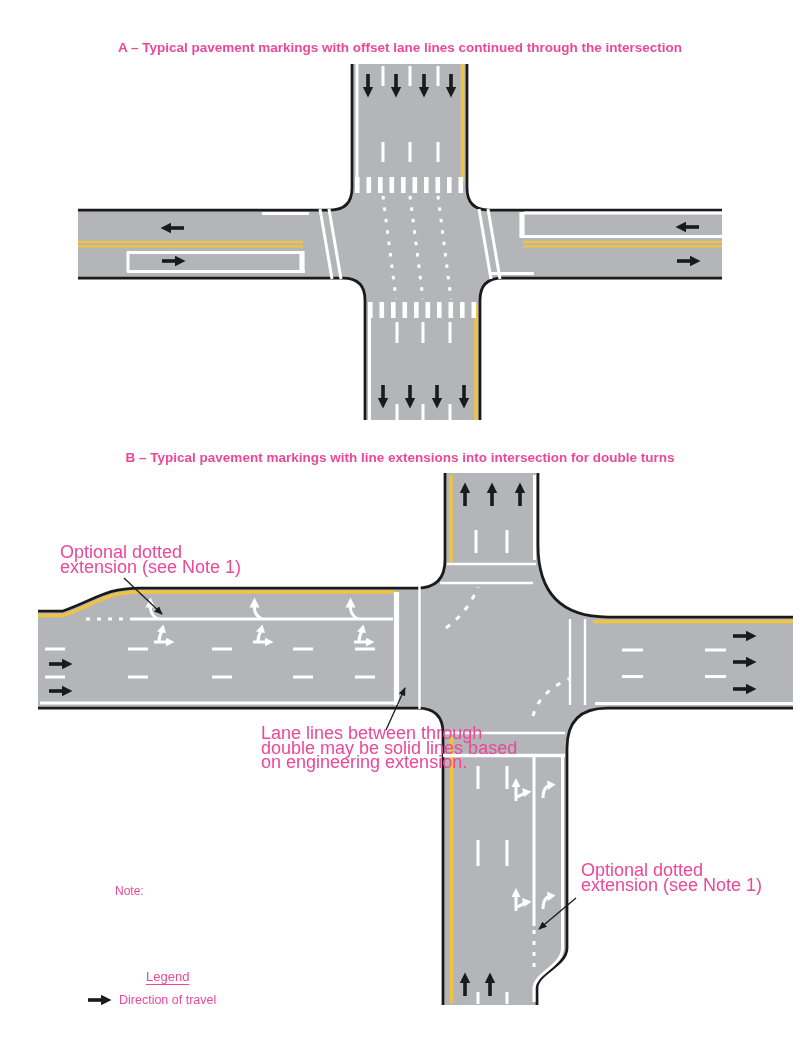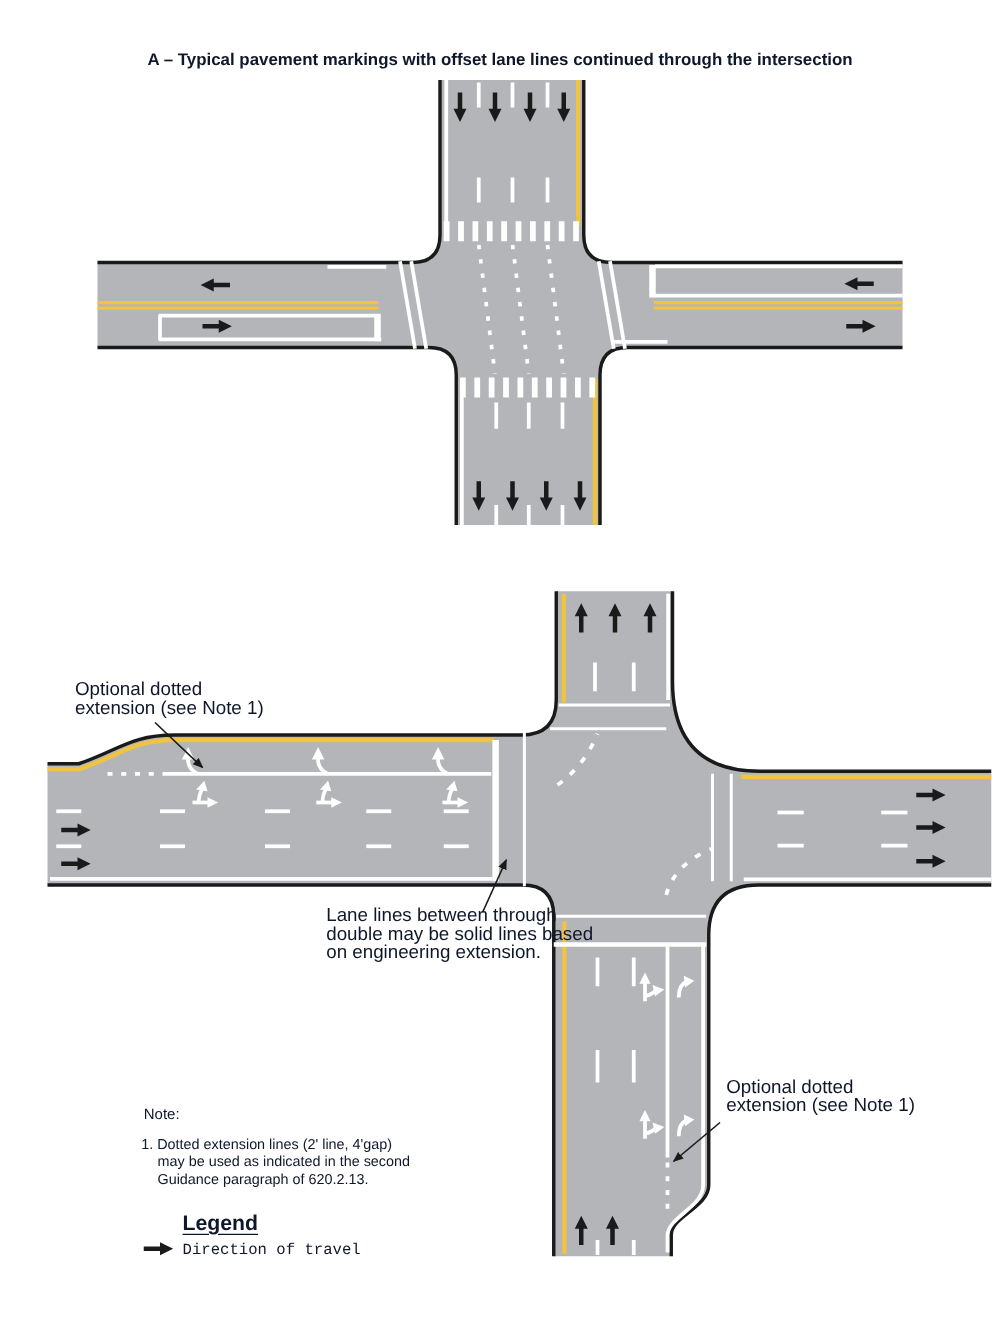--- a/index.html
+++ b/index.html
@@ -1,17 +1,17 @@
 <!DOCTYPE html>
 <html style="--road-gray: #b3b5b8; --marking-white: #ffffff; --marking-yellow: #f0c341; --casing-black: #1a1a1a;"><head>
 <meta charset="utf-8">
 <style>
   html,body{margin:0;padding:0;background:#fff;}
   .page{position:relative;width:800px;height:1054px;background:#fff;overflow:hidden;
-        font-family:"Liberation Sans","DejaVu Sans",sans-serif;color:#0f172a;}
+        font-family:"Liberation Sans","DejaVu Sans",sans-serif;color:#ec4899;}
   .fig-svg{position:absolute;left:0;top:0;}
 
   
   .road{fill:var(--road-gray,#b3b5b8);}
   .cs path{stroke:var(--casing-black,#1a1a1a);stroke-width:2.75;fill:none;stroke-linecap:butt;}
   .wm{stroke:var(--marking-white,#ffffff);stroke-width:3;fill:none;}
   .ym{stroke:var(--marking-yellow,#f0c341);stroke-width:3.5;fill:none;}
   .ym2{stroke-width:2.6;}
   .wm2{stroke-width:2.4;}
   .wm4{stroke-width:3.6;}
@@ -19,29 +19,29 @@
   .dash{stroke-dasharray:3.5 8;}
   .dot47{stroke-dasharray:4 7;}
   .dash58{stroke-dasharray:5 8;}
   .xwalk{stroke:var(--marking-white,#ffffff);stroke-width:16;stroke-dasharray:4.6 6.9;fill:none;}
   .ldr{stroke:var(--casing-black,#1a1a1a);stroke-width:1.3;fill:none;}
 
   
   .t-title{position:absolute;width:100%;text-align:center;font-weight:bold;font-size:13.5px;}
   #title-a{top:40px;}
   #title-b{top:450px;}
-  .callout{position:absolute;font-size:15px;line-height:14.5px;}
+  .callout{position:absolute;font-size:18px;line-height:14.5px;}
   #co-left{left:60px;top:545px;}
   #co-lane{left:261px;top:726px;}
   #co-right{left:581px;top:863px;}
   #note-h{position:absolute;left:115px;top:884px;font-size:12px;}
   #note-b{position:absolute;left:113px;top:909px;font-size:11.5px;line-height:14px;}
   .note-line + .note-line{padding-left:13px;}
-  #legend-h{position:absolute;left:146px;top:969px;font-size:17px;text-decoration:underline;text-underline-offset:3px;font-weight:bold;}
-  #legend-item{position:absolute;left:114px;top:993px;display:flex;align-items:flex-start;gap:6px;font-size:12.5px;font-family:Liberation Mono, monospace;}
+  #legend-h{position:absolute;left:146px;top:969px;font-size:13px;text-decoration:underline;text-underline-offset:3px;}
+  #legend-item{position:absolute;left:87px;top:993px;display:flex;align-items:center;gap:6px;font-size:12.5px;}
 </style>
 </head>
 <body>
 
 <div class="page">
 
   <svg class="fig-svg" width="800" height="1054" viewBox="0 0 800 1054">
     <defs>
       <g id="dir">
         <path d="M-11,0 H4" stroke="#1a1a1a" stroke-width="3.6" fill="none"></path>
@@ -242,43 +242,42 @@
       <path class="ldr" d="M386,730 L405,688" marker-end="url(#ah)"></path>
       <path class="ldr" d="M576,898 L539,929" marker-end="url(#ah)"></path>
     </g>
   </svg>
 
   <div class="t-title" id="title-a">
     <span>A</span>
     <span>– Typical pavement markings with offset lane lines continued through the intersection</span>
   </div>
 
+  <div class="t-title" id="title-b">
+    <span>B</span>
+    <span>– Typical pavement markings with line extensions into intersection for double turns</span>
+  </div>
 
   <div class="callout" id="co-left">
     <div>Optional dotted</div>
     <div>extension (see Note 1)</div>
   </div>
 
   <div class="callout" id="co-lane">
     <div>Lane lines between through</div>
     <div>double may be solid lines based</div>
     <div>on engineering extension.</div>
   </div>
 
   <div class="callout" id="co-right">
     <div>Optional dotted</div>
     <div>extension (see Note 1)</div>
   </div>
 
   <div id="note-h">Note:</div>
-  <div id="note-b">
-    <div class="note-line">1. Dotted extension lines (2' line, 4'gap)</div>
-    <div class="note-line">may be used as indicated in the second</div>
-    <div class="note-line">Guidance paragraph of 620.2.13.</div>
-  </div>
 
   <div id="legend-h">Legend</div>
   <div id="legend-item">
     <svg width="26" height="12" viewBox="-12 -6 26 12">
       <use href="#dir"></use>
     </svg>
     <span>Direction of travel</span>
   </div>
 
 </div>

